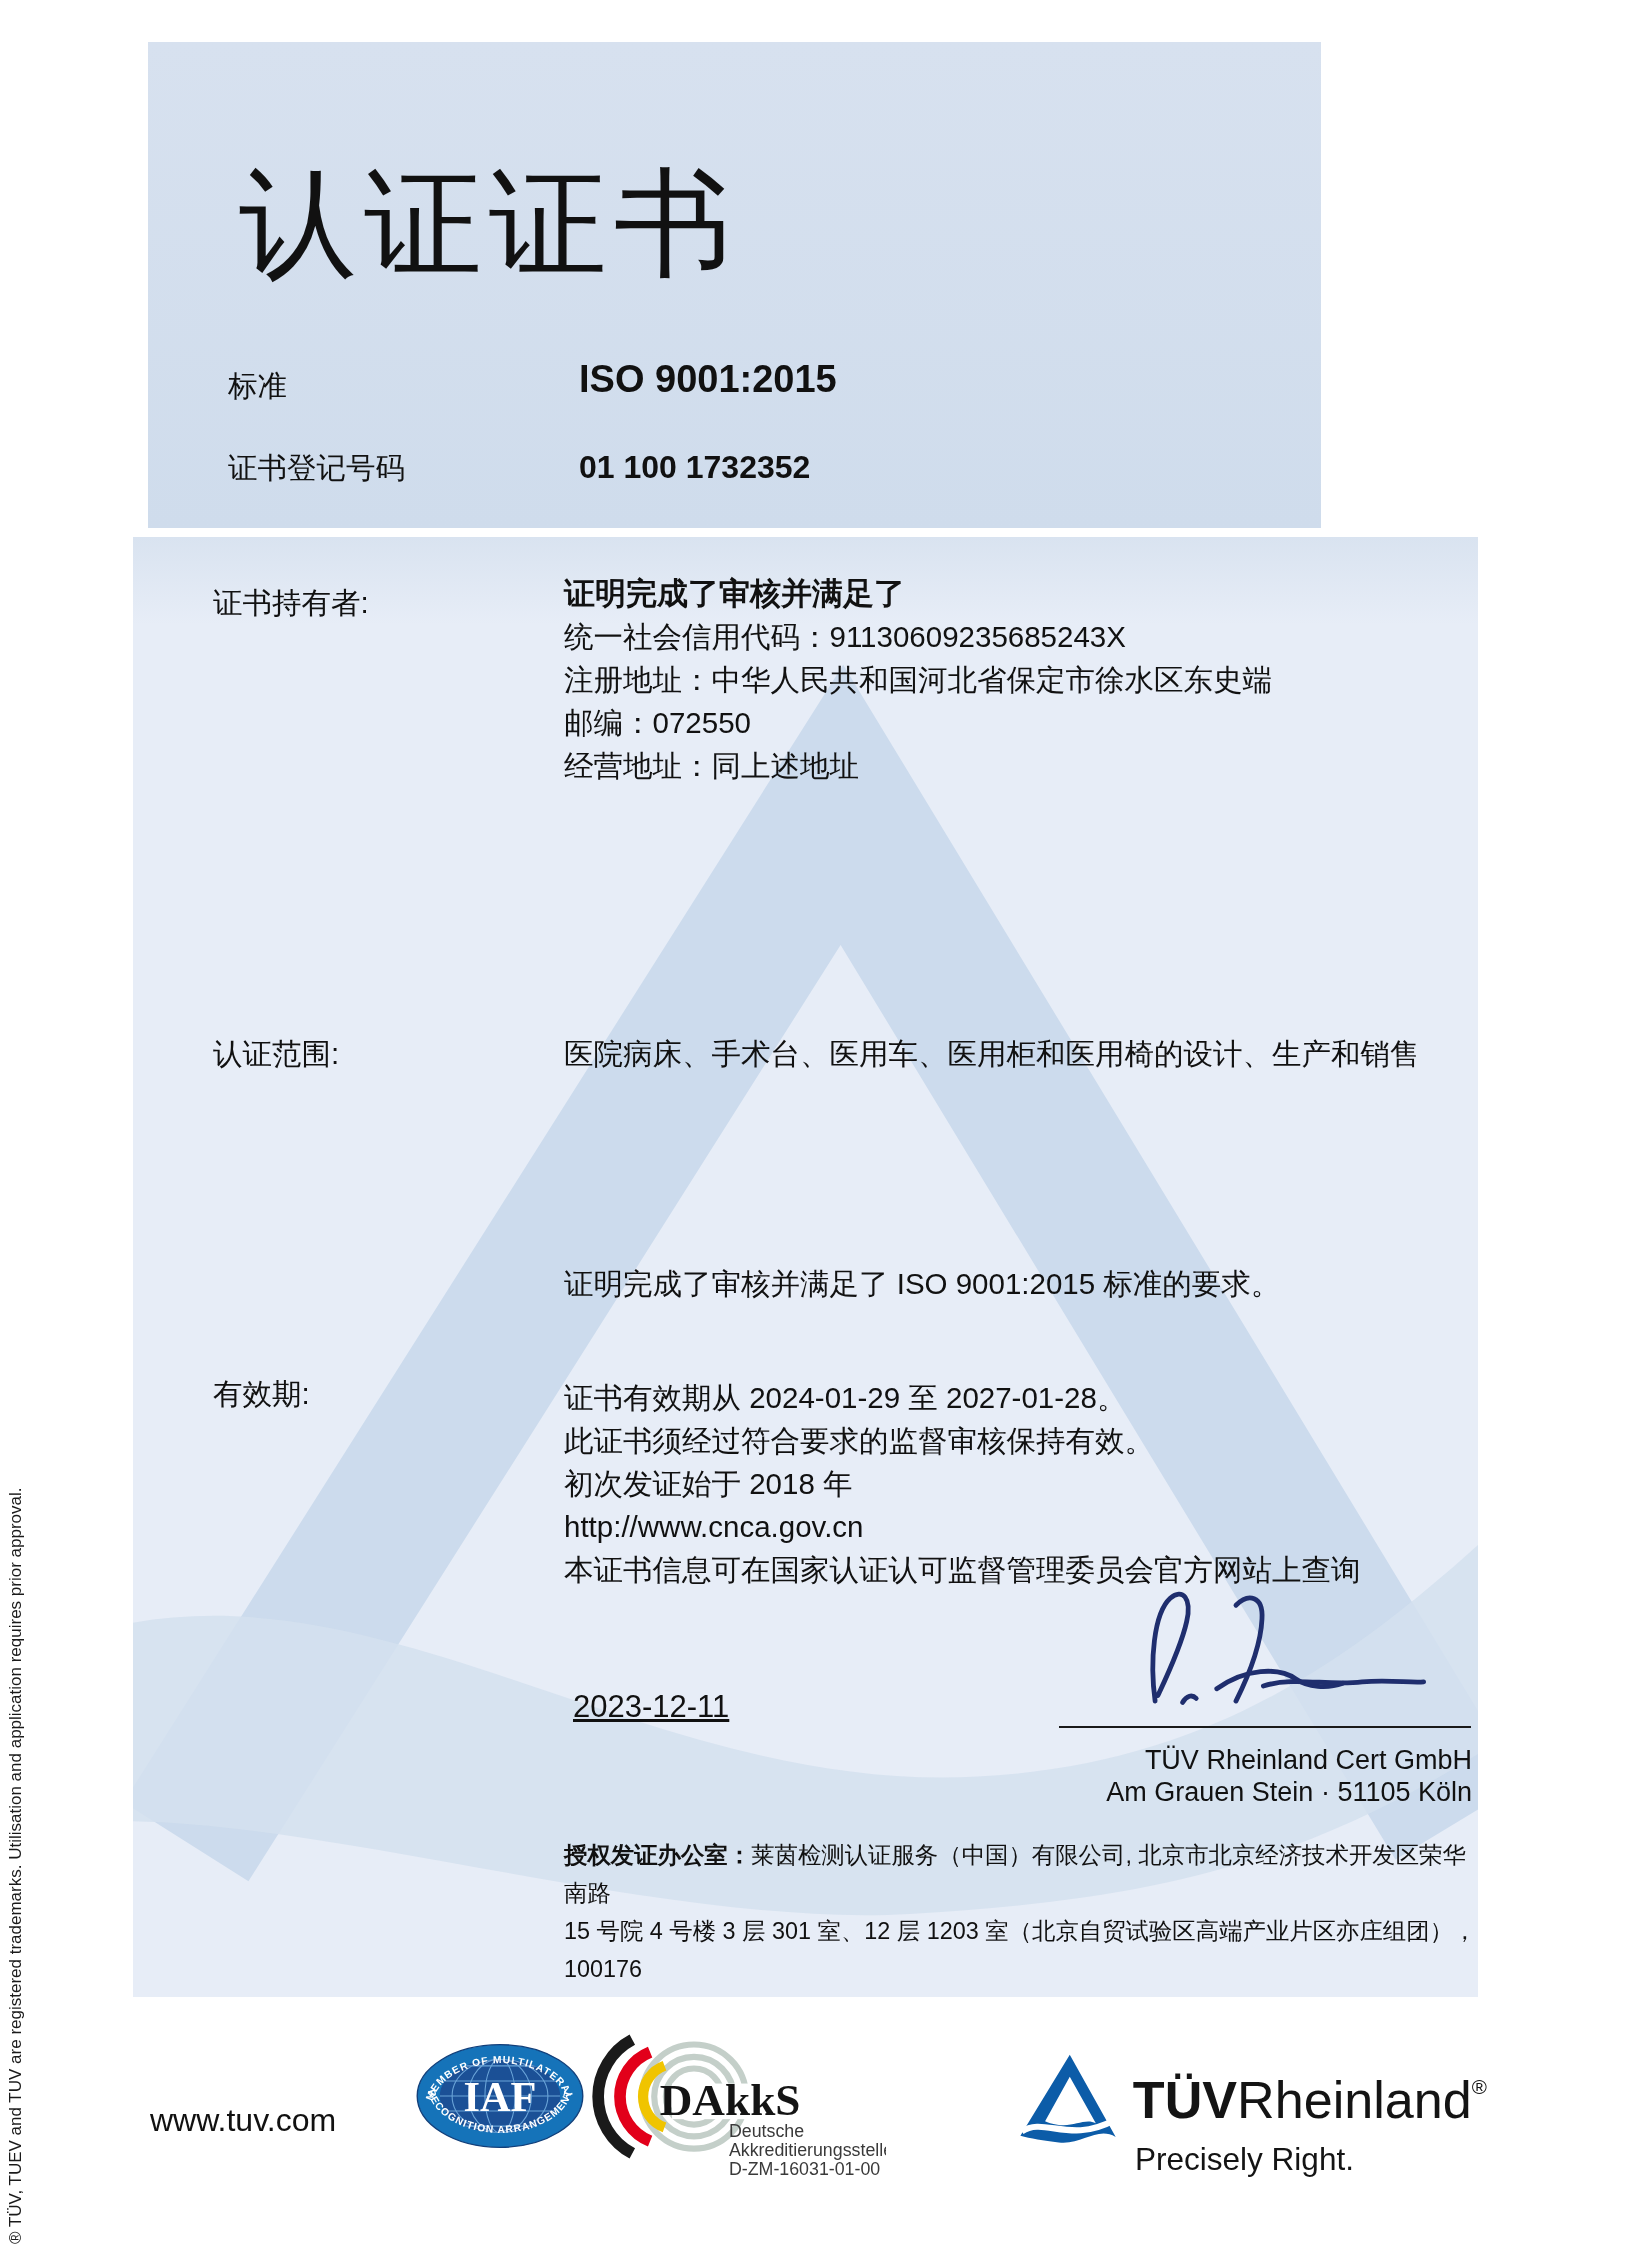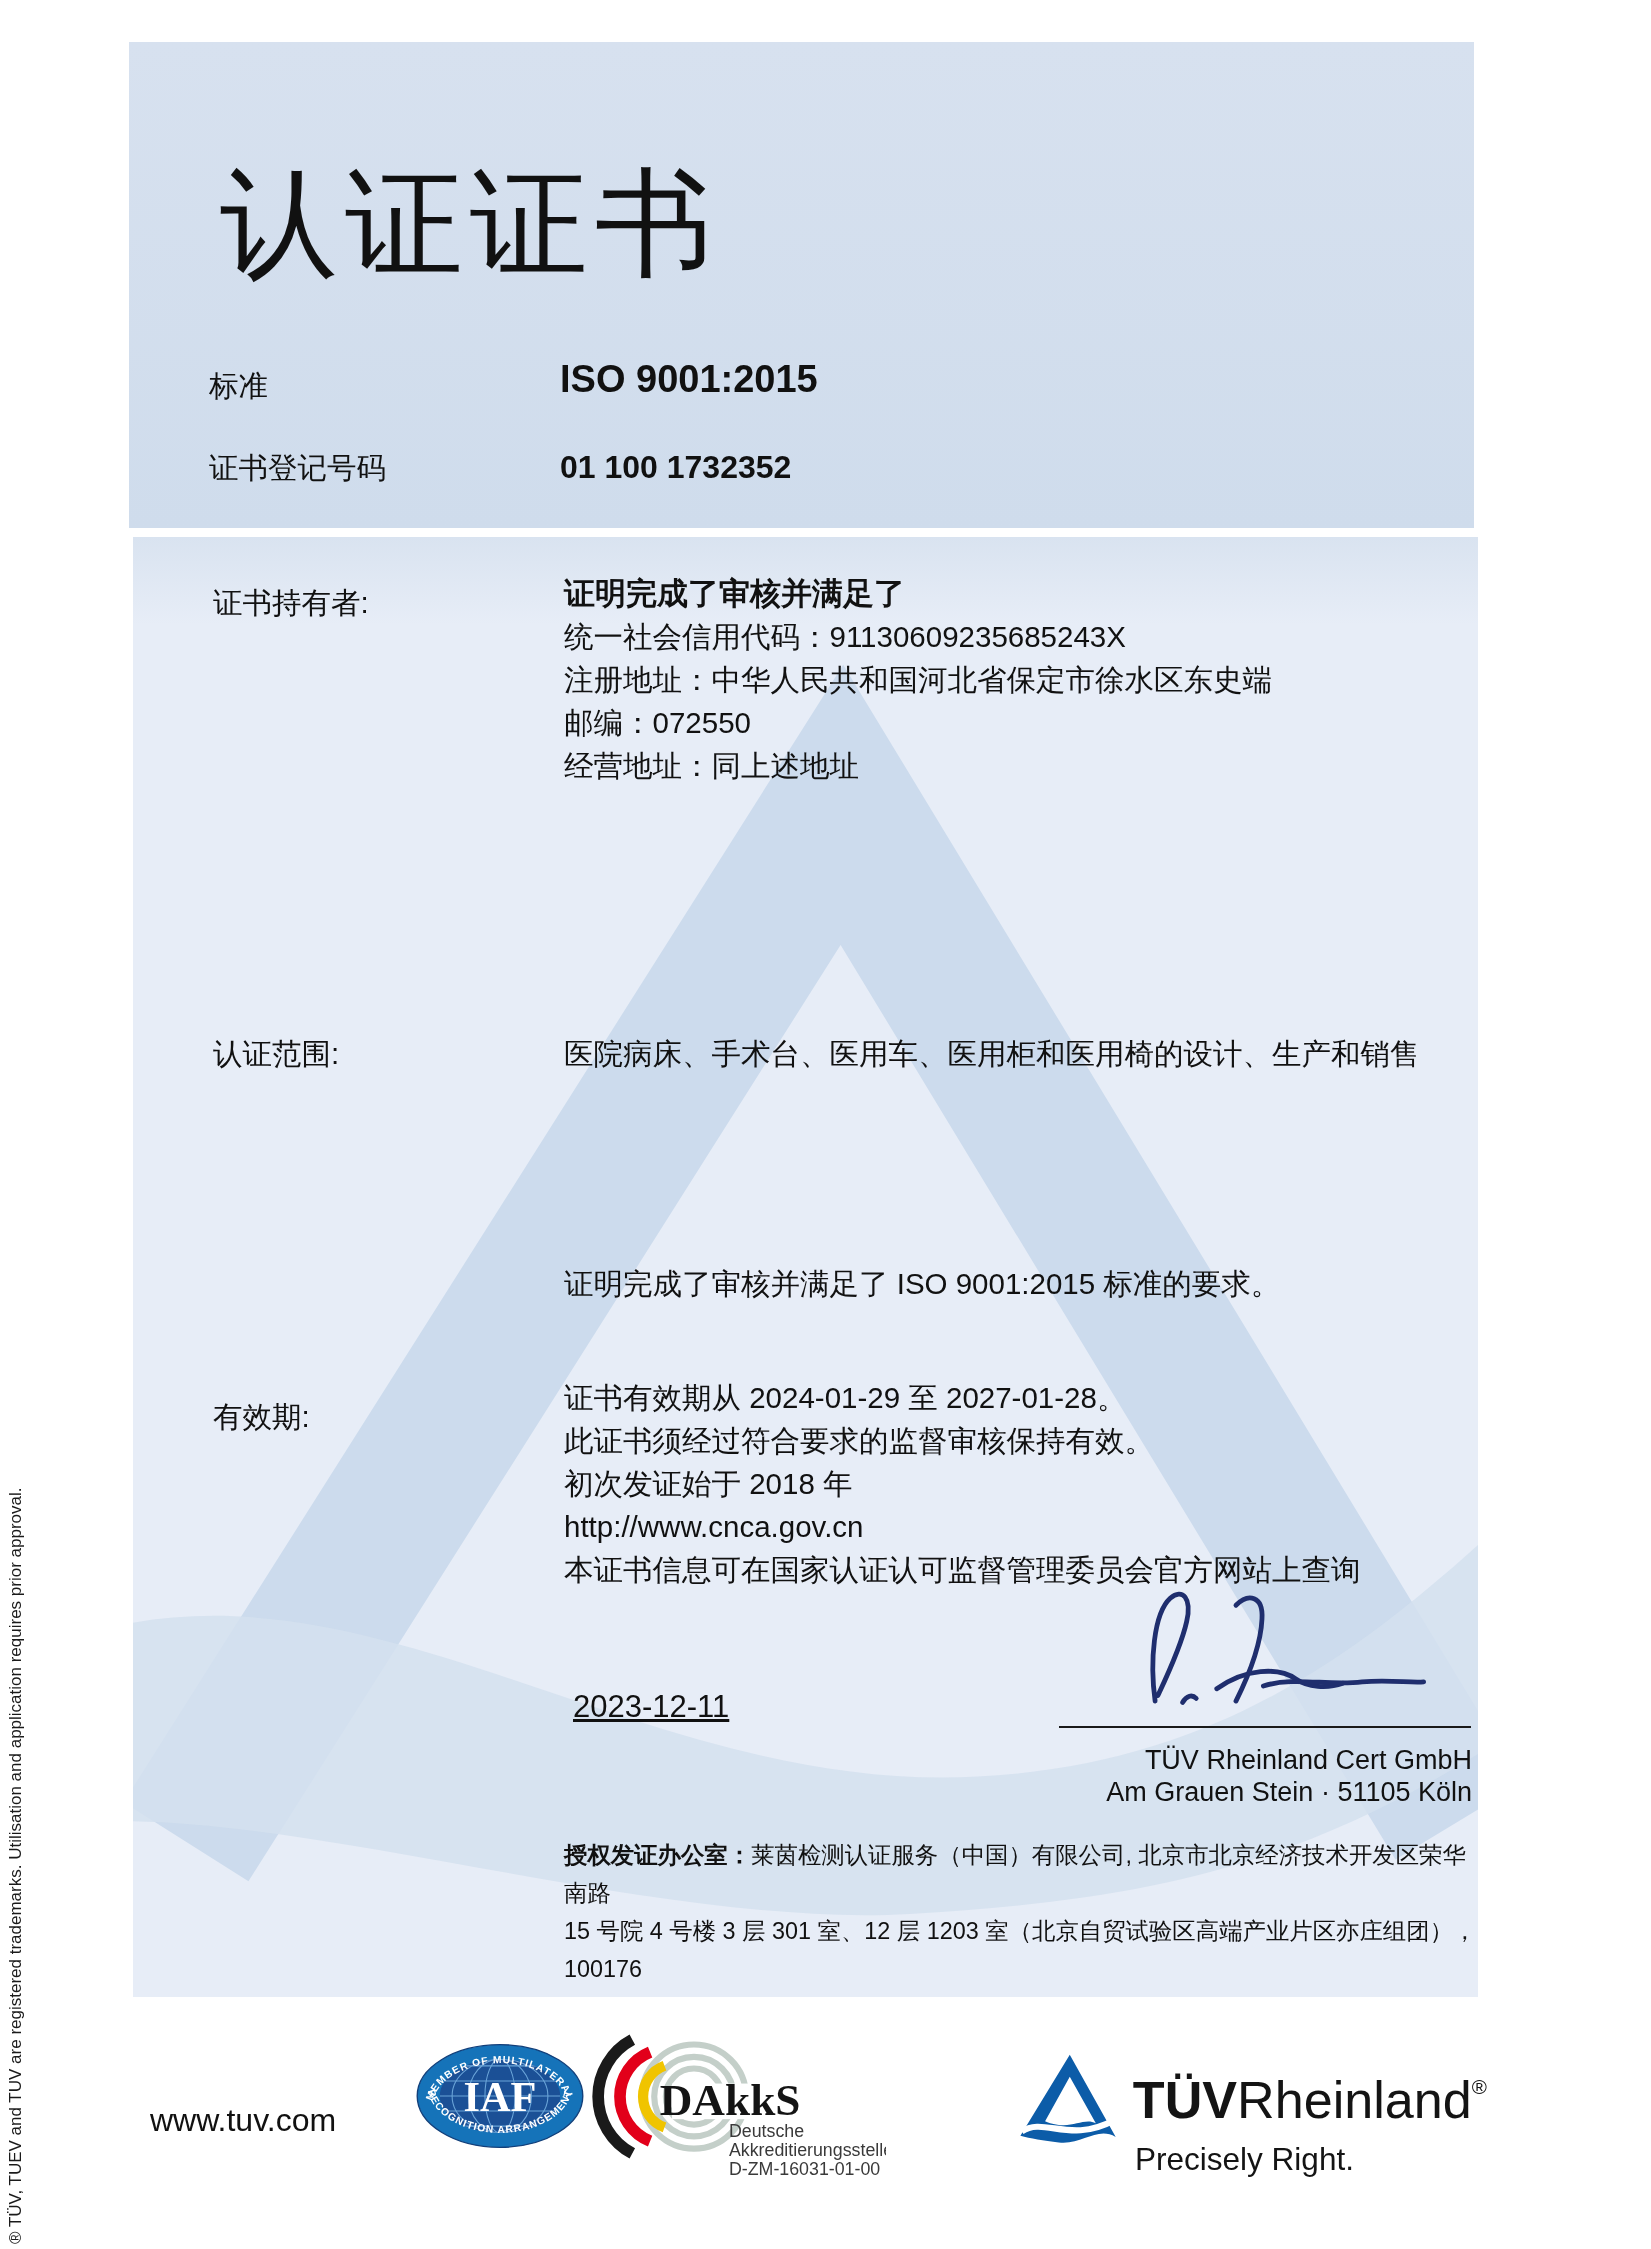--- a/index.html
+++ b/index.html
@@ -3,21 +3,21 @@
 <meta charset="utf-8">
 <style>
   html,body{margin:0;padding:0;background:#ffffff;}
   .page{
     position:relative;width:1651px;height:2250px;background:#ffffff;overflow:hidden;
     font-family:"Liberation Sans","DejaVu Sans",sans-serif;color:#111;
   }
   .abs{position:absolute;}
   
   .header-box{
-    left:129px;top:42px;width:1345px;height:486px;
+    left:148px;top:42px;width:1173px;height:486px;
     background:linear-gradient(180deg,#d7e1ef 0%,#cfdcec 100%);
   }
   .body-box{
     left:133px;top:537px;width:1345px;height:1460px;
     background:linear-gradient(180deg,#d9e3f0 0%,#e7edf7 6%,#e7edf7 100%);
     overflow:hidden;
   }
   .watermark{left:0;top:0;width:1345px;height:1460px;}
   
   .cert-title{left:91px;top:117px;font-size:118px;line-height:1.1;letter-spacing:6.9px;font-weight:500;}
@@ -76,21 +76,21 @@
       <div>注册地址：中华人民共和国河北省保定市徐水区东史端</div>
       <div>邮编：072550</div>
       <div>经营地址：同上述地址</div>
     </div>
 
     <div class="abs lbl" style="left:80px;top:499px;">认证范围:</div>
     <div class="abs val" style="left:431px;top:499px;">医院病床、手术台、医用车、医用柜和医用椅的设计、生产和销售</div>
 
     <div class="abs statement">证明完成了审核并满足了 ISO 9001:2015 标准的要求。</div>
 
-    <div class="abs lbl" style="left:80px;top:862px;">有效期:</div>
+    <div class="abs lbl" style="left:80px;top:839px;">有效期:</div>
     <div class="abs stack valid-lines">
       <div>证书有效期从 2024-01-29 至 2027-01-28。</div>
       <div>此证书须经过符合要求的监督审核保持有效。</div>
       <div>初次发证始于 2018 年</div>
       <div>http://www.cnca.gov.cn</div>
       <div>本证书信息可在国家认证认可监督管理委员会官方网站上查询</div>
     </div>
 
     <div class="abs issue-date">2023-12-11</div>
 

